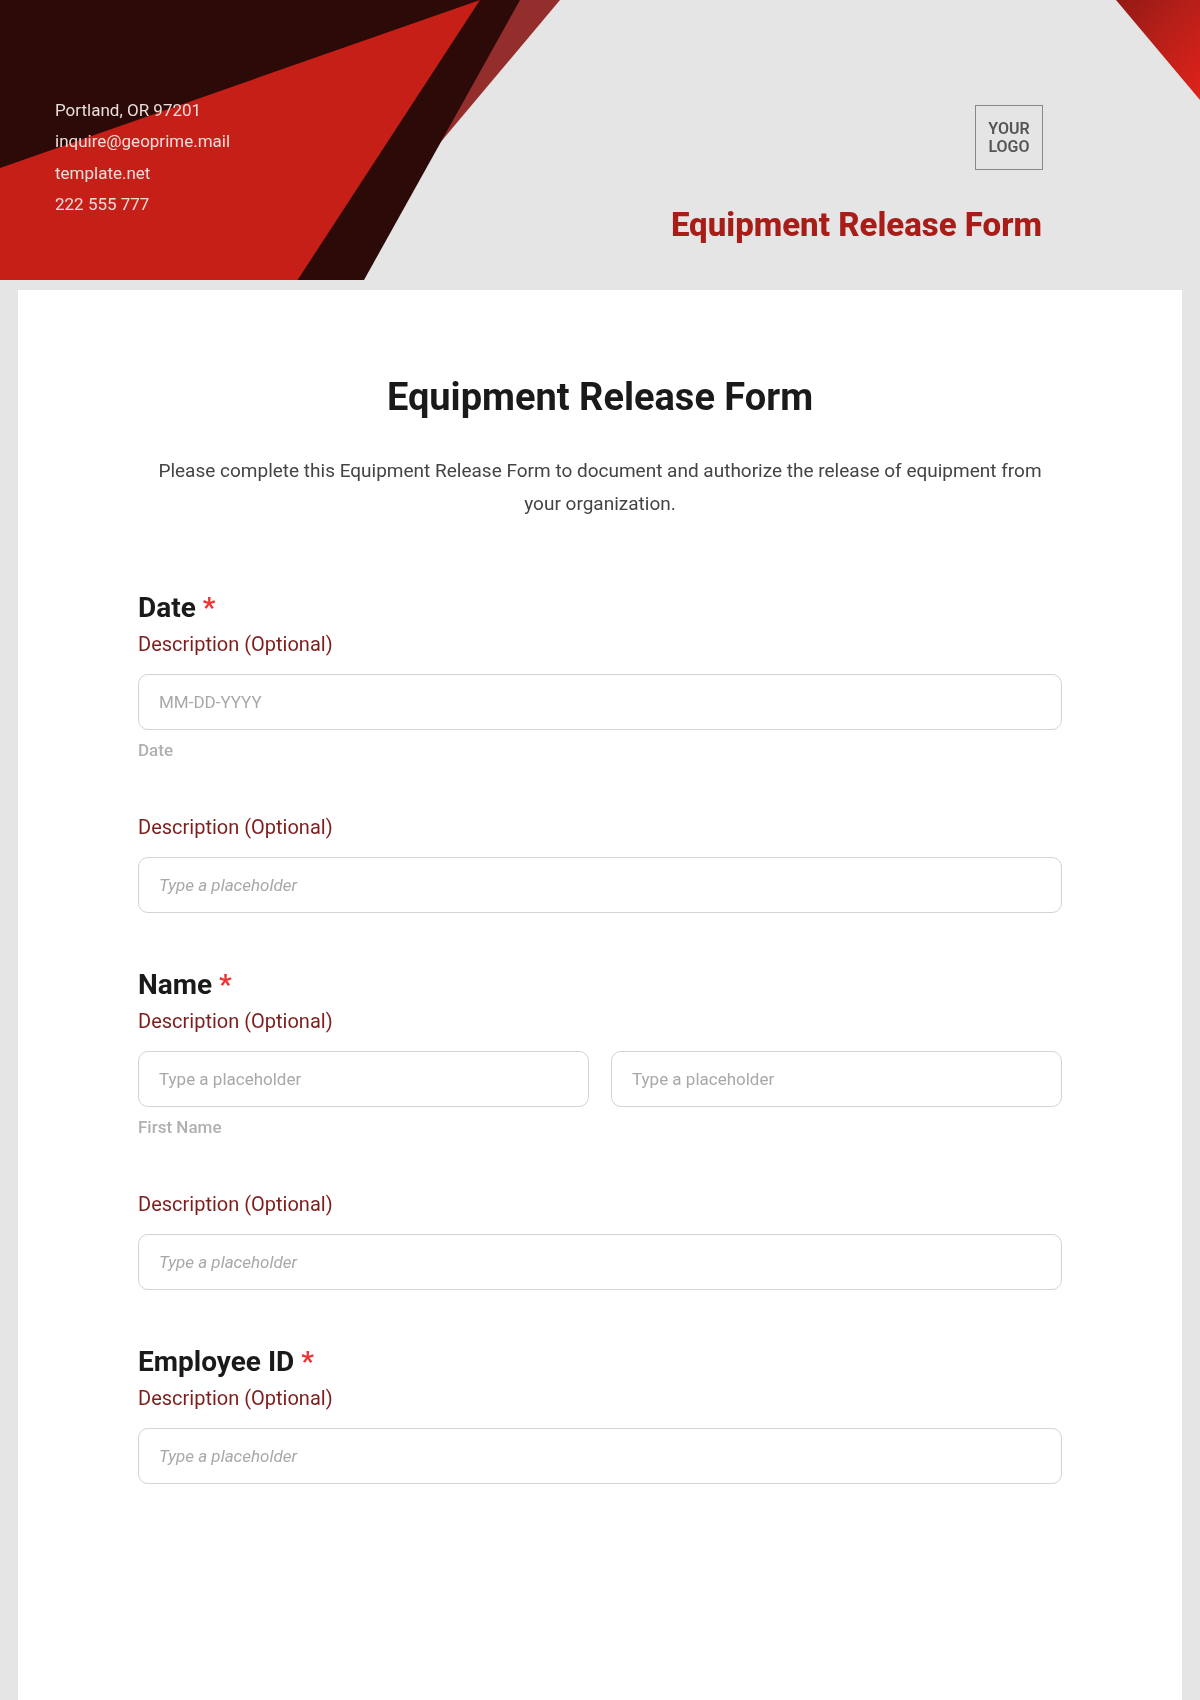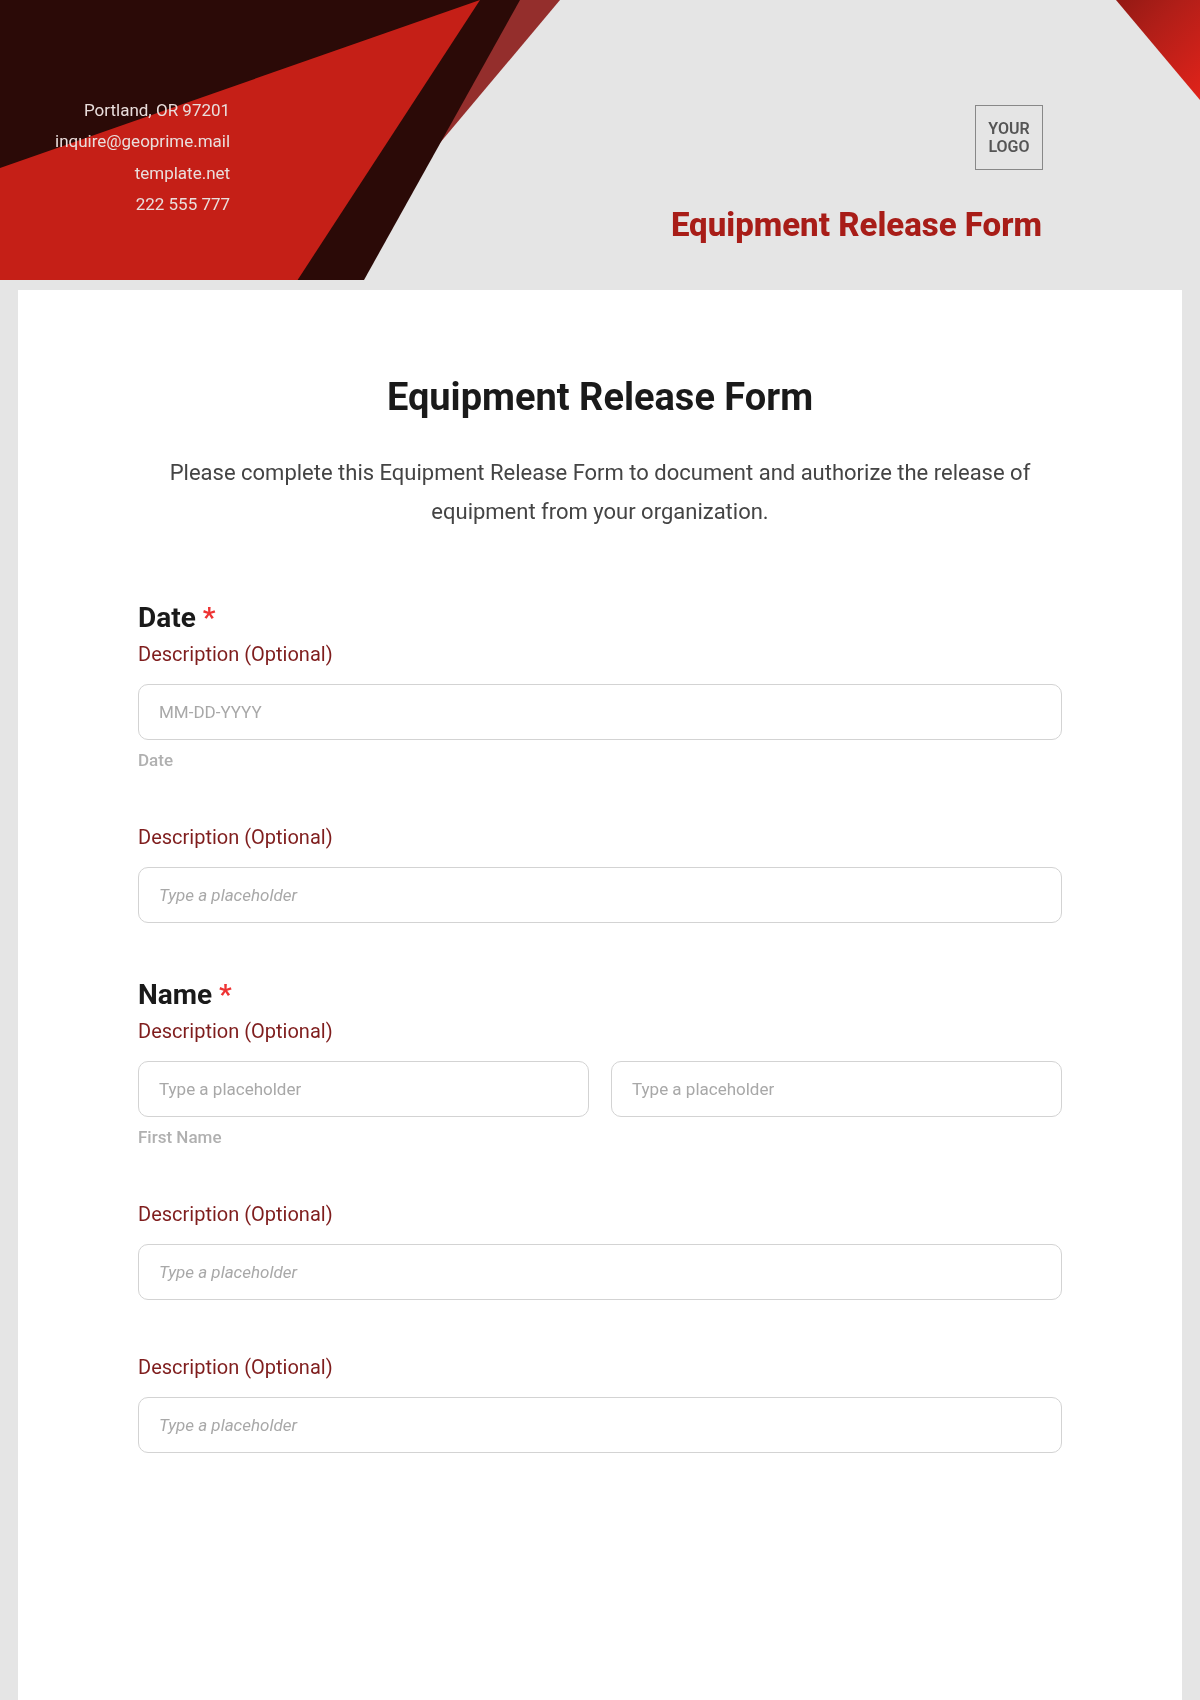--- a/index.html
+++ b/index.html
@@ -50,21 +50,20 @@
     clip-path: polygon(40% 0, 100% 0, 100% 100%);
   }
   .org-info {
     position: absolute;
     top: 95px;
     left: 55px;
     color: #e9dedc;
     font-size: 17px;
     line-height: 1.85;
     z-index: 5;
-    text-align: right;
   }
   .logo-box {
     position: absolute;
     top: 105px;
     right: 157px;
     width: 68px;
     height: 65px;
     border: 1.5px solid #888;
     background: #e5e5e5;
     display: flex;
@@ -94,21 +93,21 @@
   }
   .page-title {
     text-align: center;
     font-size: 38px;
     font-weight: 700;
     color: #1a1a1a;
     margin-bottom: 35px;
   }
   .page-intro {
     text-align: center;
-    font-size: 22px;
+    font-size: 19px;
     color: #444;
     line-height: 1.75;
     margin-bottom: 70px;
   }
   .field { margin-bottom: 55px; }
   .field-label {
     font-size: 28px;
     font-weight: 700;
     color: #1a1a1a;
     margin-bottom: 8px;
@@ -207,17 +206,21 @@
       </div>
     </div>
   </div>
 
   <div class="field">
     <div class="field-desc">Description (Optional)</div>
     <input class="input" type="text" placeholder="Type a placeholder" style="">
   </div>
 
   <div class="field" style="margin-bottom:0">
+    <div class="field-label">
+      <span>Employee ID</span>
+      <span class="req">*</span>
+    </div>
     <div class="field-desc">Description (Optional)</div>
     <input class="input" type="text" placeholder="Type a placeholder" style="">
   </div>
 
 </div>
 
 </body></html>

